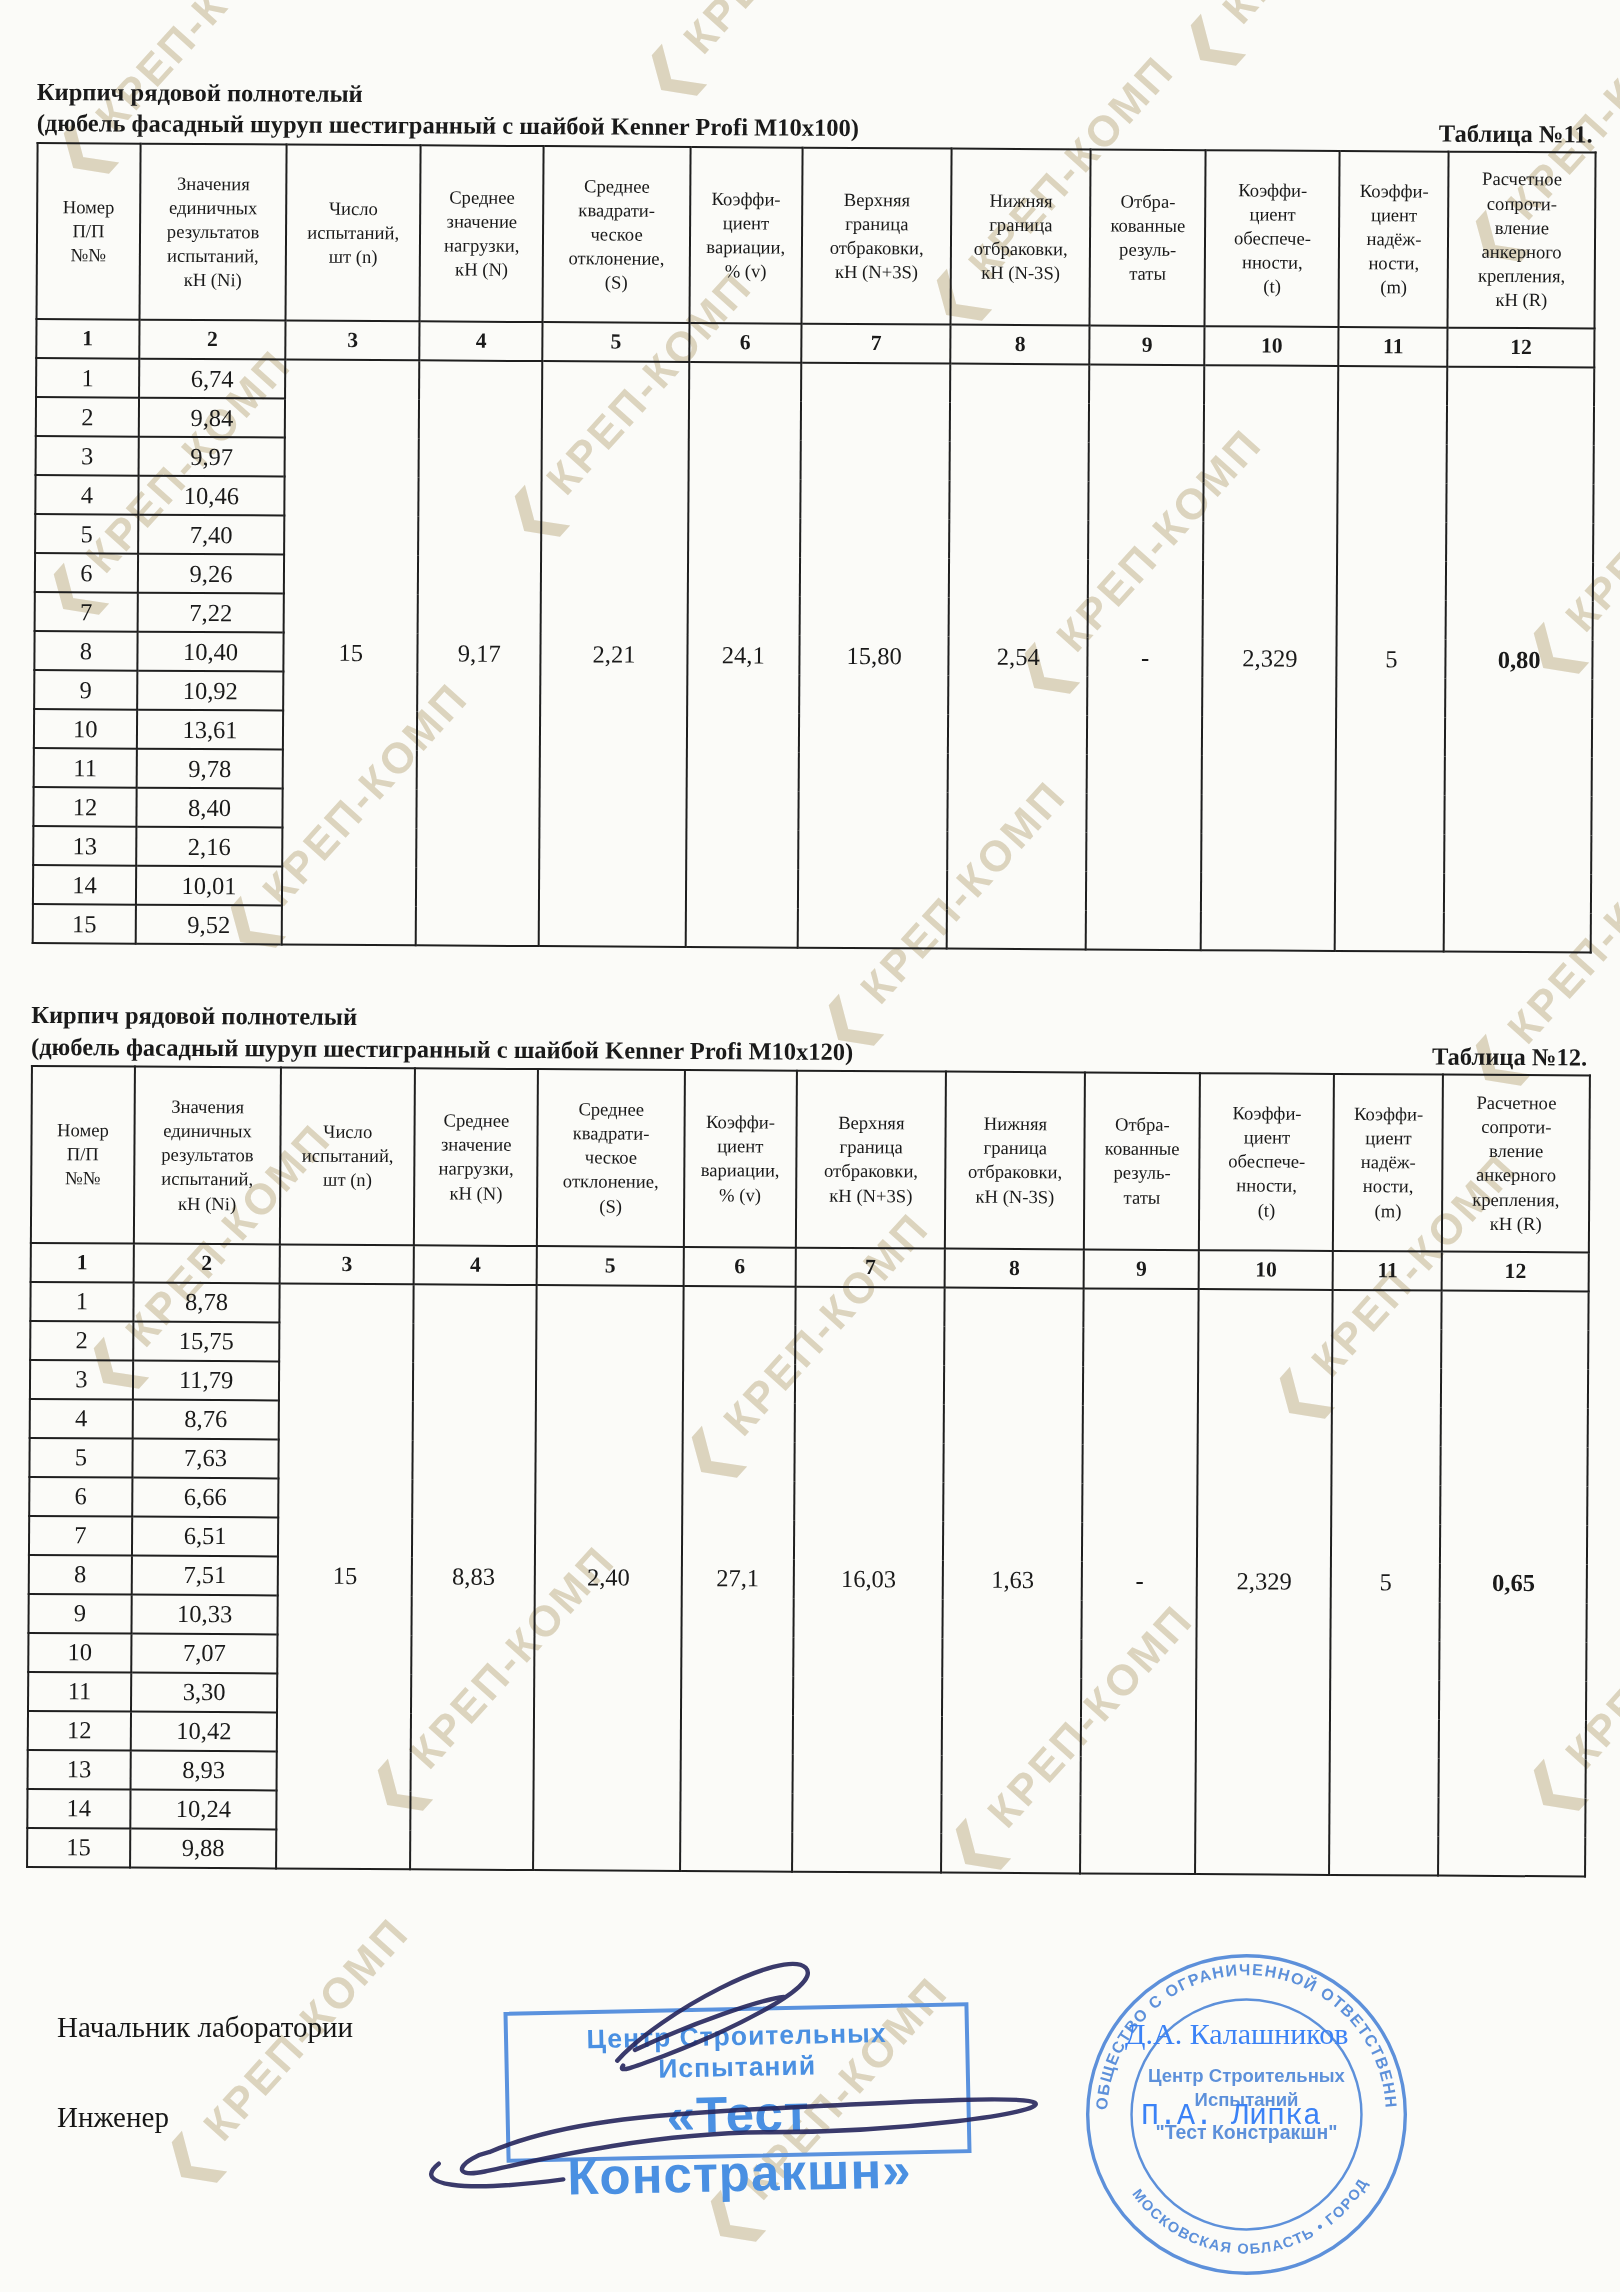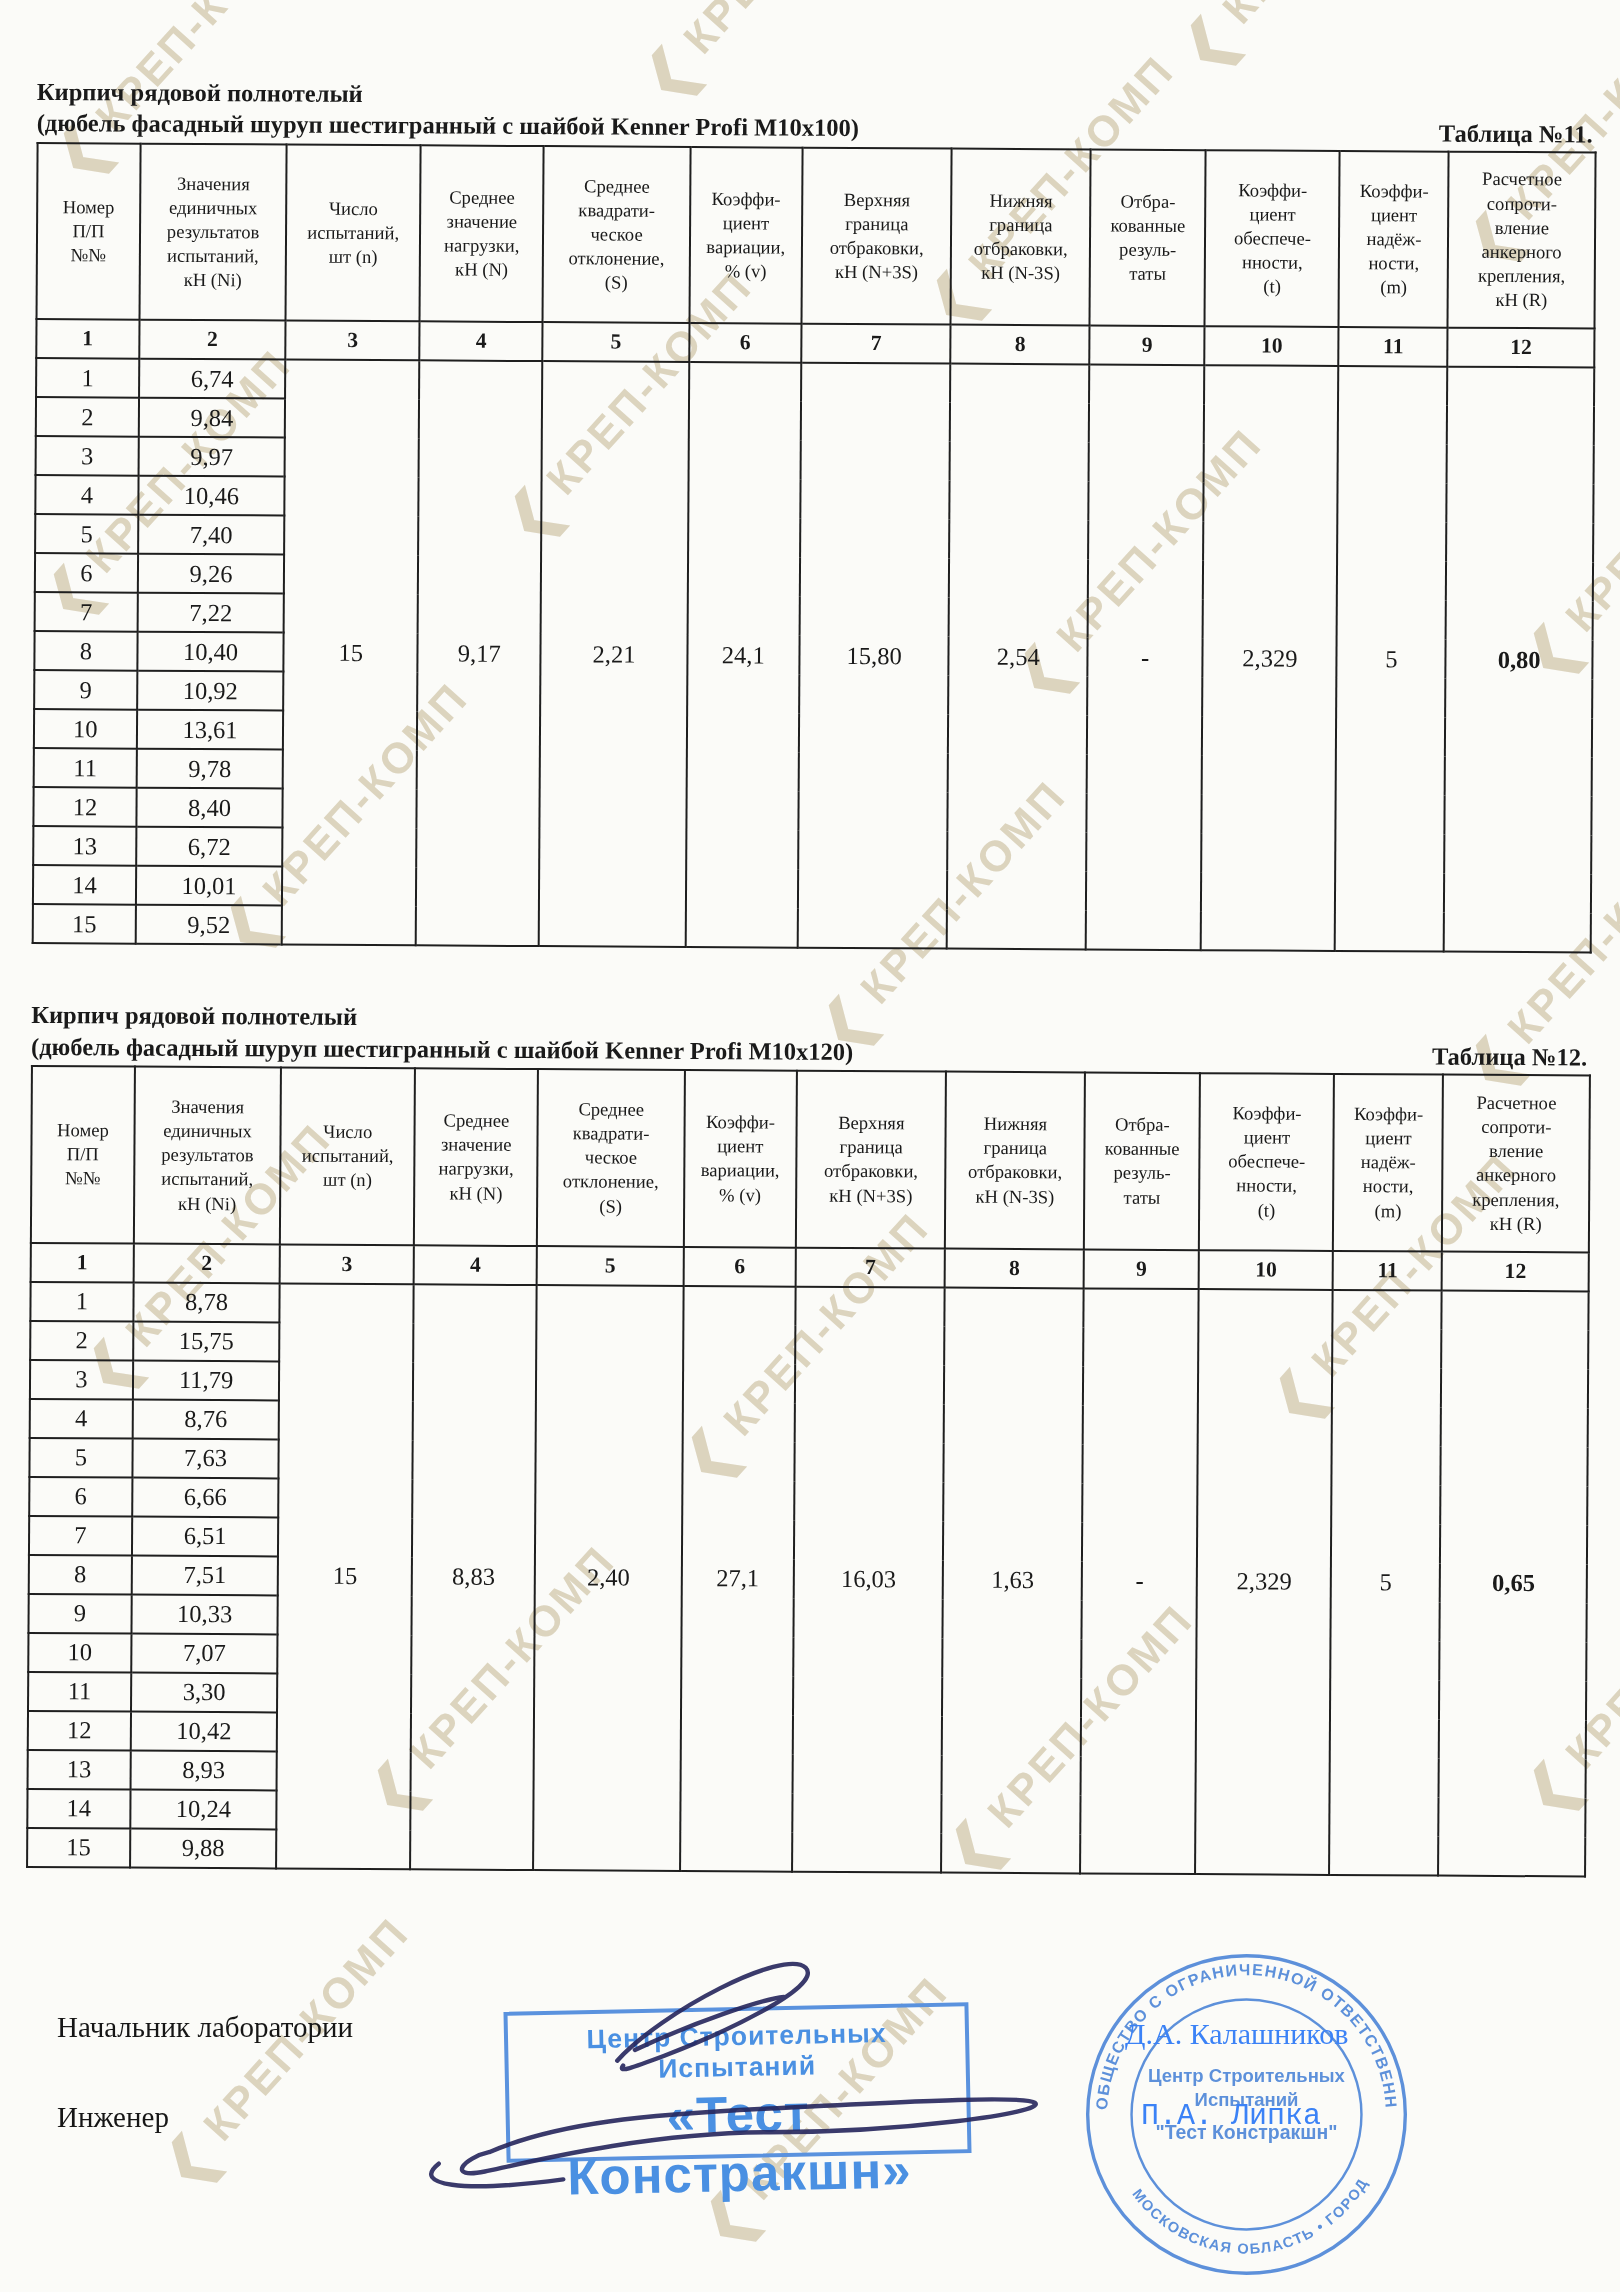--- a/index.html
+++ b/index.html
@@ -223,21 +223,21 @@
       <tr class="data">
             <td>11</td>
             <td>9,78</td>
           </tr>
       <tr class="data">
             <td>12</td>
             <td>8,40</td>
           </tr>
       <tr class="data">
             <td>13</td>
-            <td>6,72</td>
+            <td>2,16</td>
           </tr>
       <tr class="data">
             <td>14</td>
             <td>10,01</td>
           </tr>
       <tr class="data">
             <td>15</td>
             <td>9,52</td>
           </tr>
     </tbody>

